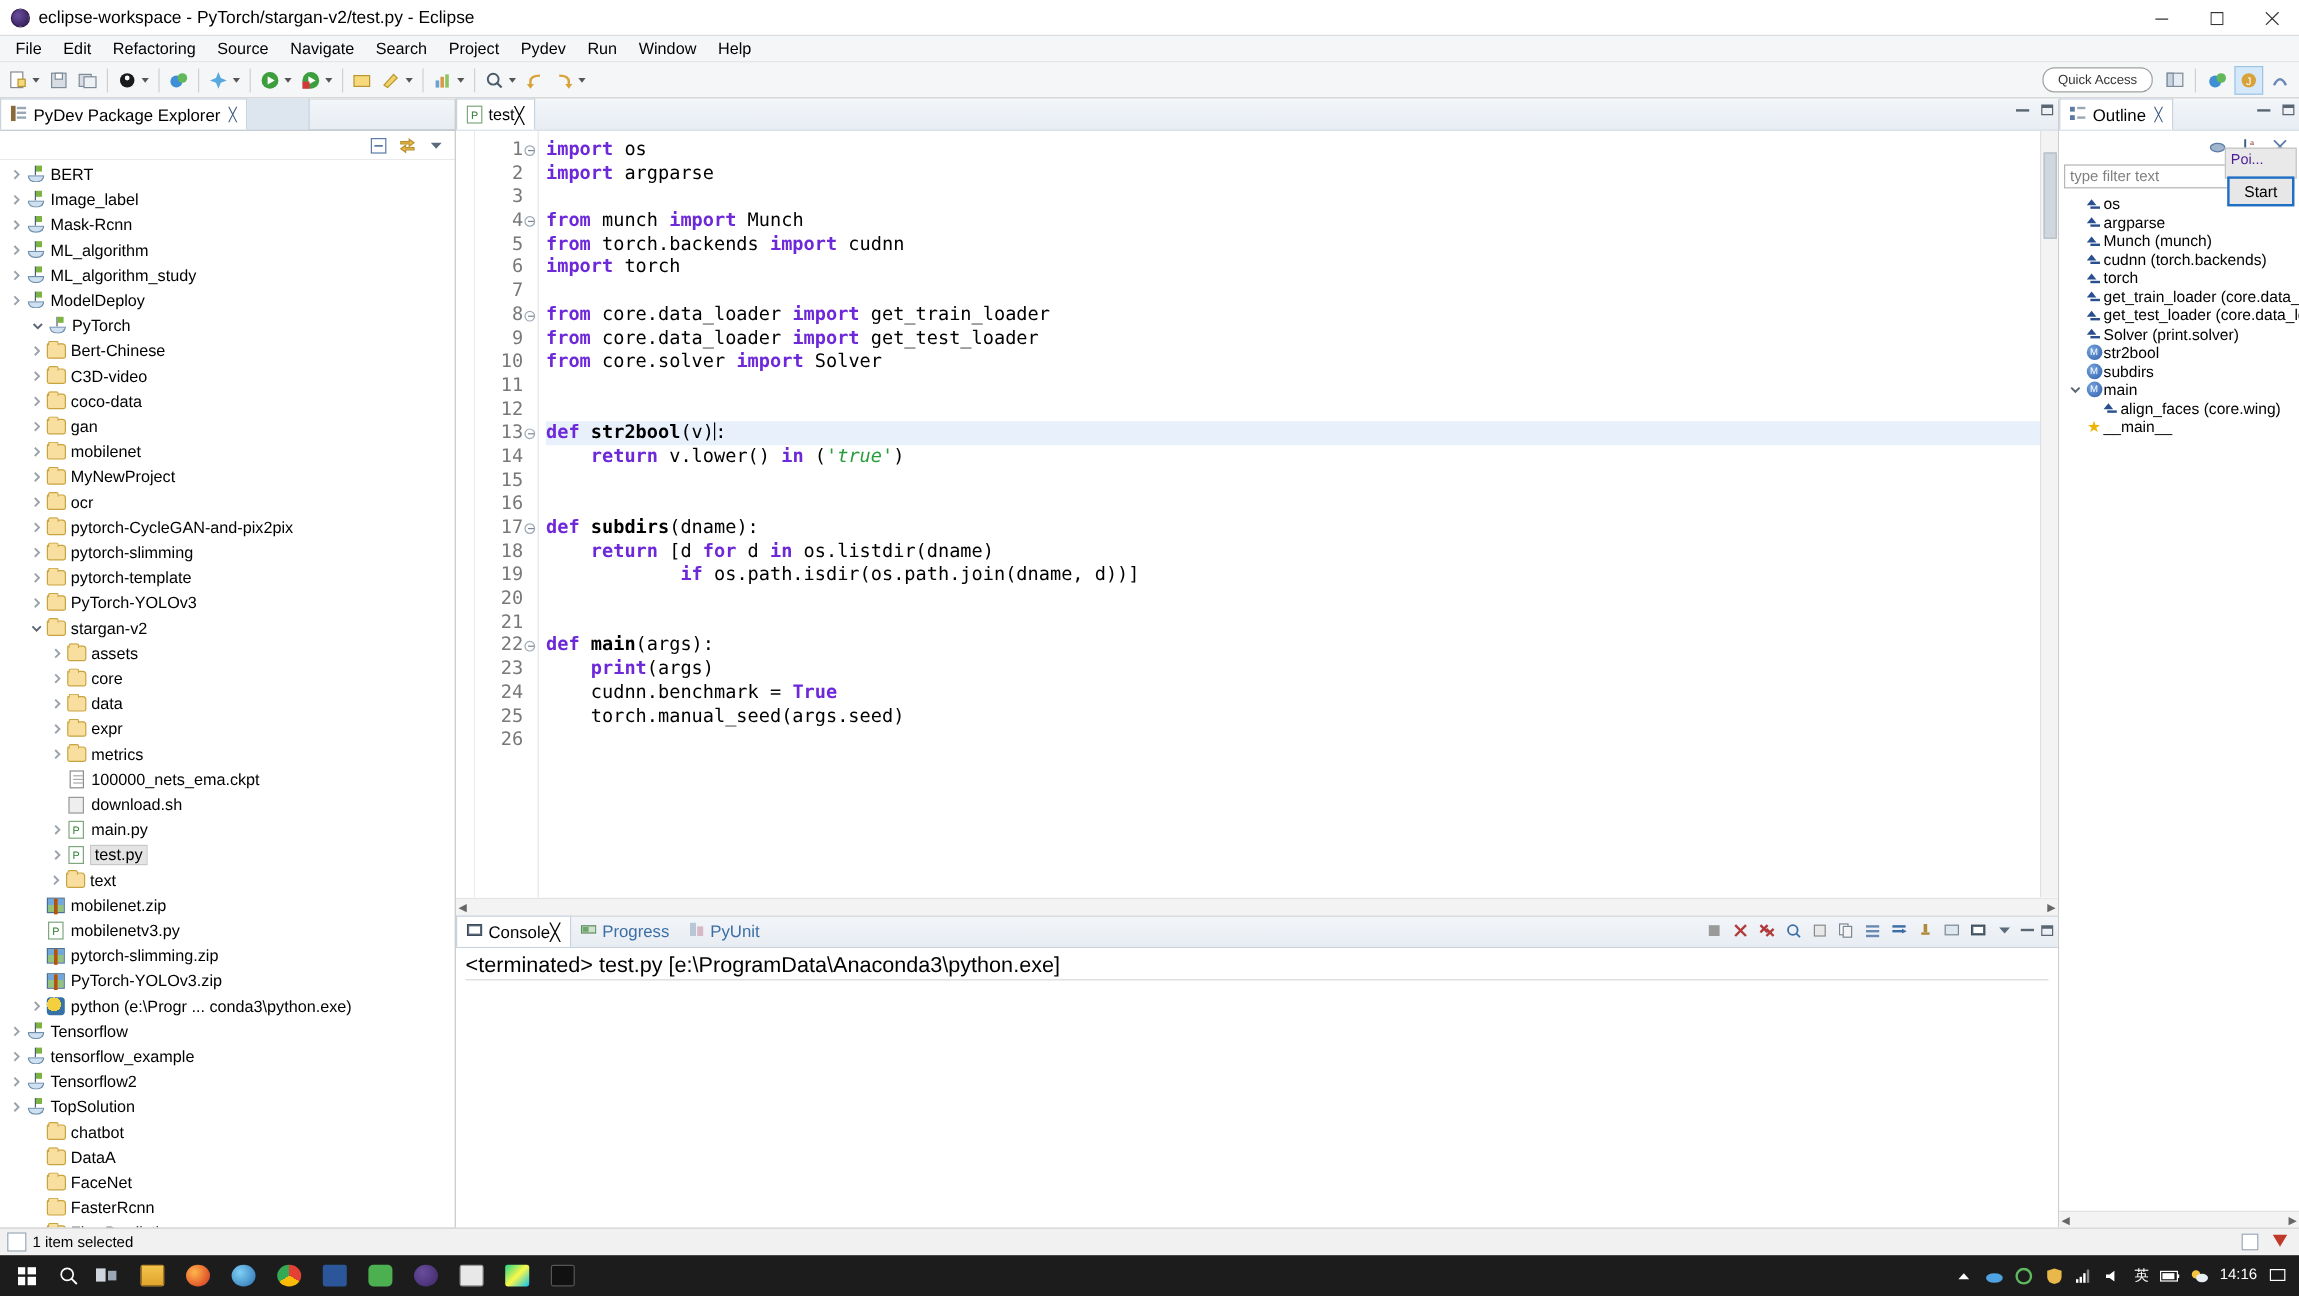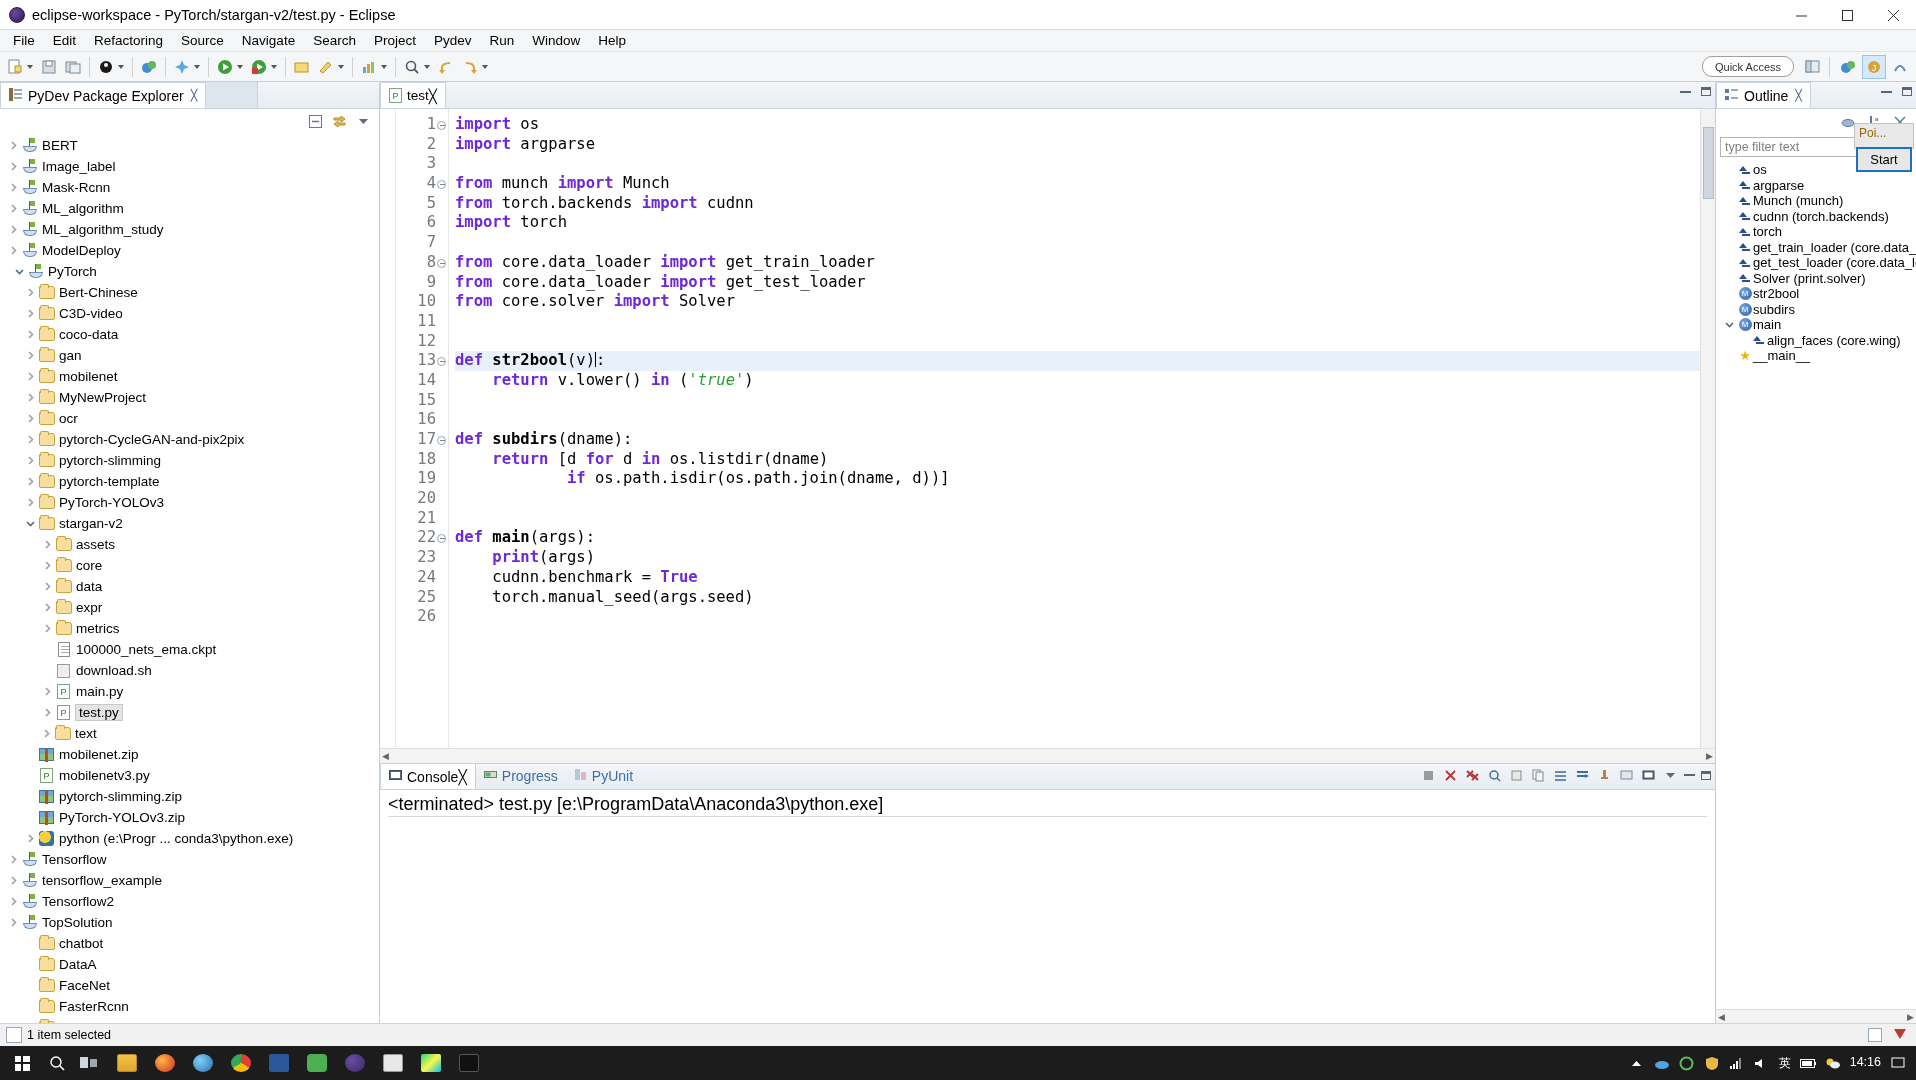--- a/index.html
+++ b/index.html
@@ -512,21 +512,21 @@
     border-top: 1px solid #e0e0e0;
     display:flex; align-items:center; justify-content:space-between;
     padding: 0 2px; font-size: 9px; color:#666;
   }
   .poi-tooltip {
     position: absolute;
     right: 2px; top: 14px;
     width: 60px; height: 26px;
     background: #e9e9e9;
     border: 1px solid #c4c4c4;
-    font-size: 12px; color: #a16207;
+    font-size: 12px; color: #4c1d95;
     padding: 2px 4px;
   }
   .start-btn {
     position: absolute;
     right: 4px; top: 38px;
     width: 56px; height: 25px;
     background: #e7e7e7;
     border: 2px solid #1f6fc4;
     font-size: 13px; color: #000;
     display: flex; align-items: center; justify-content: center;
@@ -892,21 +892,21 @@
             </span>
             <span class="tr-icon">
               <span class="ic-proj">
                 <span class="mast"></span>
                 <span class="sail"></span>
                 <span class="hull"></span>
               </span>
             </span>
             <span class="tr-label">ModelDeploy</span>
           </div>
-          <div class="tree-row" style="padding-left: 12px;">
+          <div class="tree-row" style="padding-left: 24px;">
             <span class="twisty">
               <svg width="9" height="9">
                 <polyline points="1,3 4.5,6.5 8,3" fill="none" stroke="#5a6672" stroke-width="1.6"></polyline>
               </svg>
             </span>
             <span class="tr-icon">
               <span class="ic-proj">
                 <span class="mast"></span>
                 <span class="sail"></span>
                 <span class="hull"></span>

